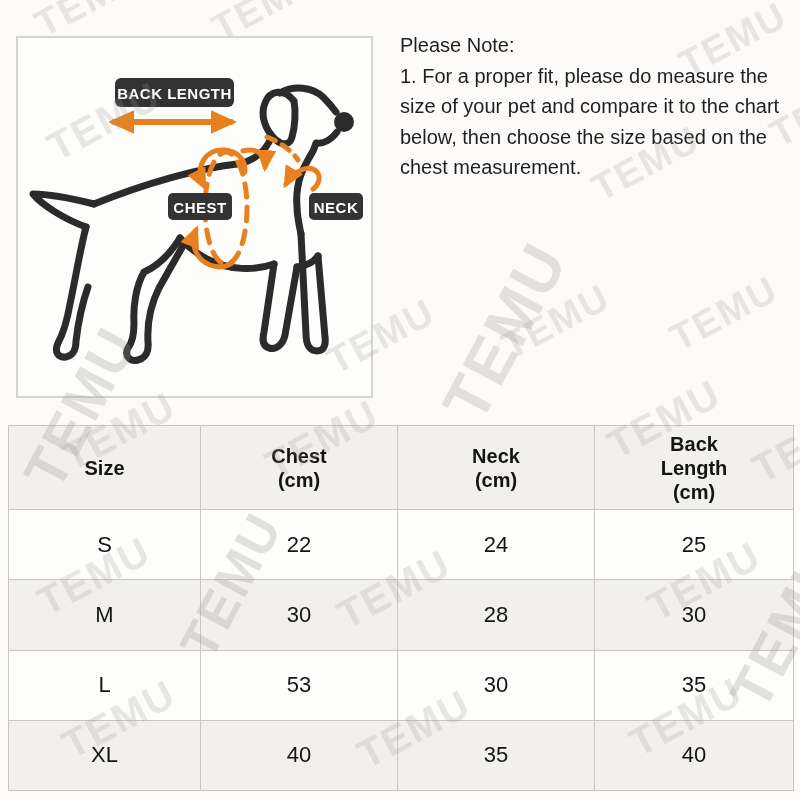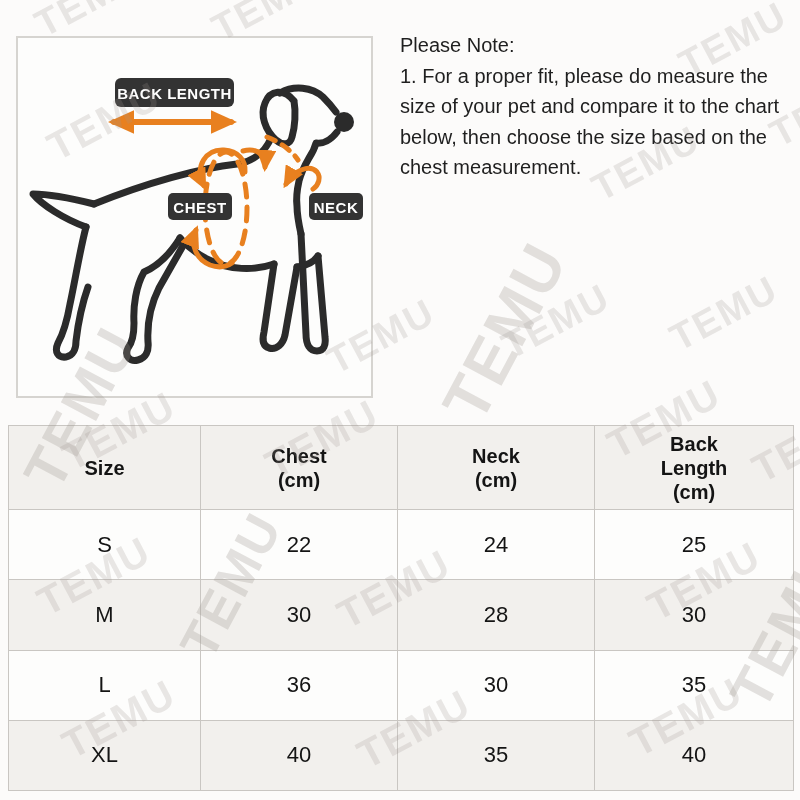--- a/index.html
+++ b/index.html
@@ -150,21 +150,21 @@
     <td>25</td>
   </tr>
         <tr>
     <td>M</td>
     <td>30</td>
     <td>28</td>
     <td>30</td>
   </tr>
         <tr>
     <td>L</td>
-    <td>36</td>
+    <td>53</td>
     <td>30</td>
     <td>35</td>
   </tr>
         <tr>
     <td>XL</td>
     <td>40</td>
     <td>35</td>
     <td>40</td>
   </tr>
       </tbody>

